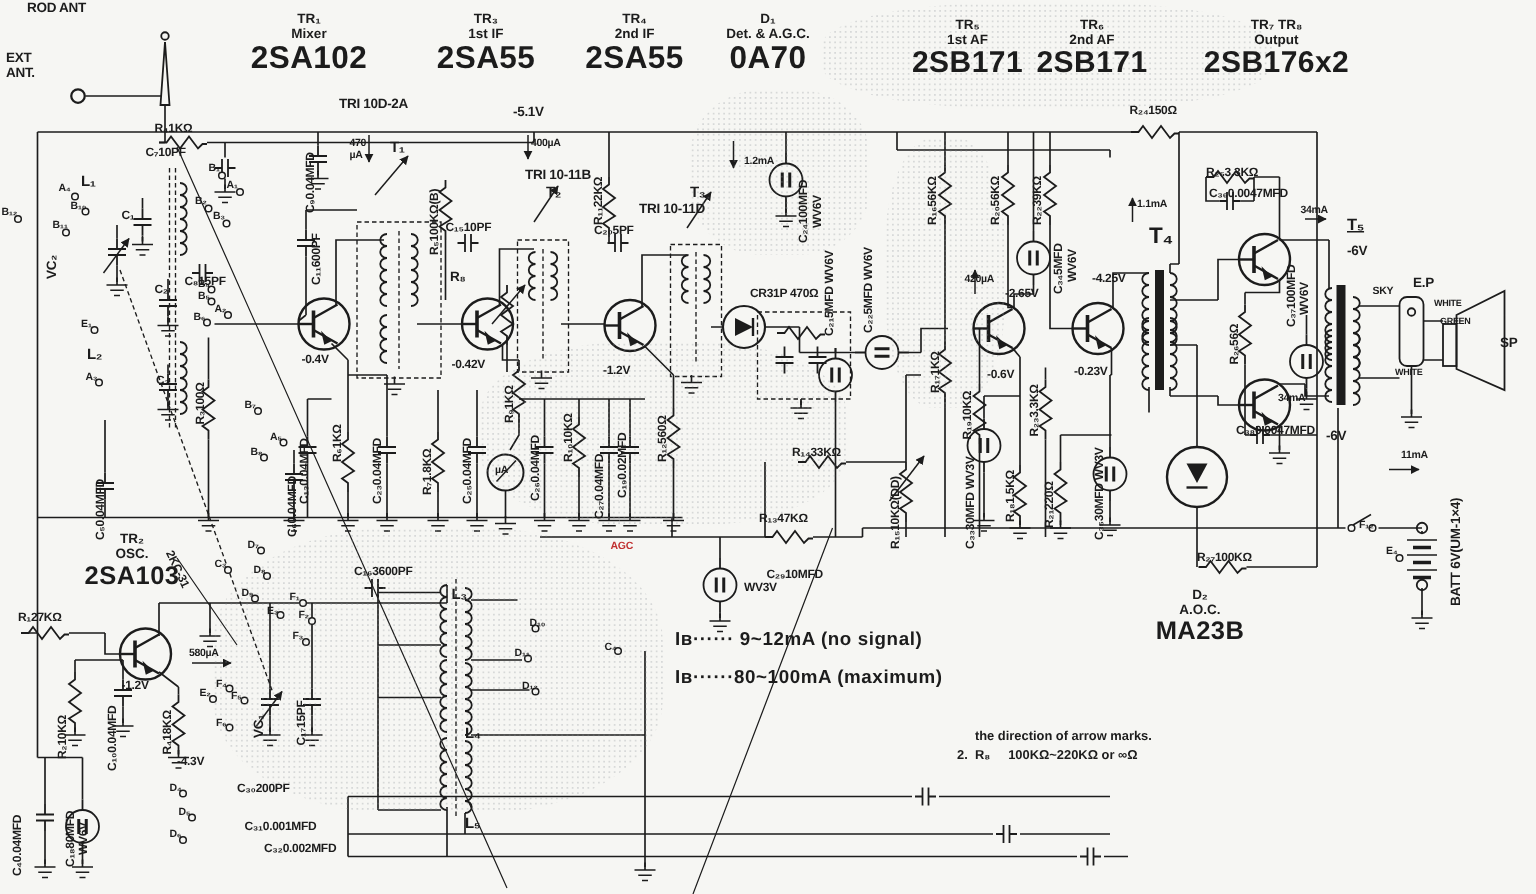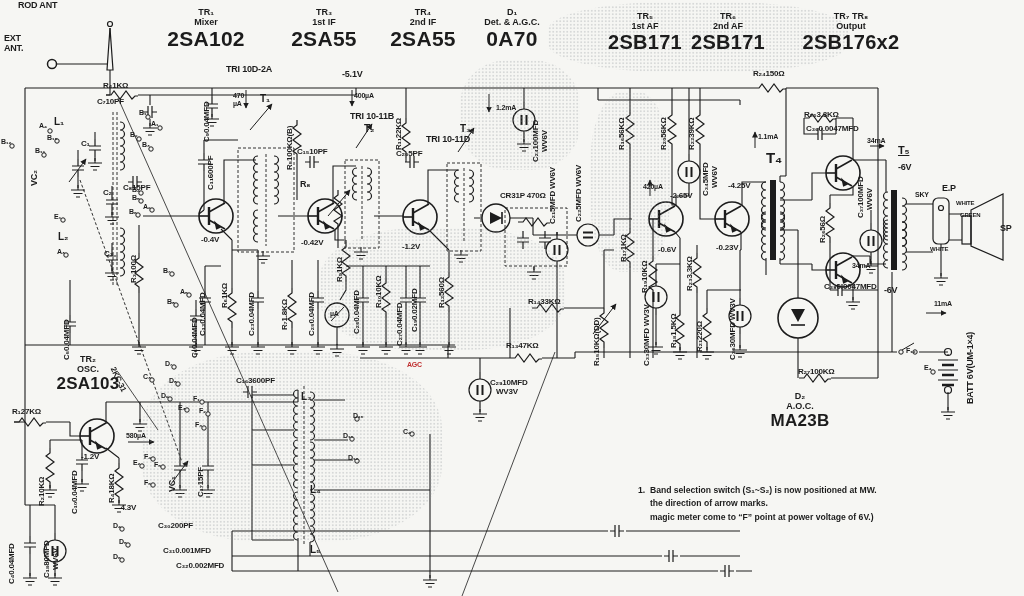--- a/index.html
+++ b/index.html
@@ -525,21 +525,21 @@
       <span class="lb" style="left: 824px; top: 283px;">C₃₈0.0047MFD</span>
       <span class="lb" style="left: 884px; top: 286px; font-size: 9px;">-6V</span>
       <span class="lb" style="left: 852px; top: 262px; font-size: 7px;">34mA</span>
       <span class="lb" style="left: 934px; top: 300px; font-size: 7px;">11mA</span>
       <span class="lb" style="left: 906px; top: 347px; font-size: 7px;">F₁₂</span>
       <span class="lb" style="left: 924px; top: 364px; font-size: 7px;">E₄</span>
       <span class="lb" style="left: 798px; top: 368px;">R₂₇100KΩ</span>
       <span class="lb" style="left: 407px; top: 361px; font-size: 7px; color: rgb(192, 48, 48);">AGC</span>
       <span class="lb" style="left: 506px; top: 342px;">R₁₃47KΩ</span>
       <span class="lb" style="left: 528px; top: 298px;">R₁₄33KΩ</span>
-      <span class="lb" style="left: 490px; top: 379px;">C₂₉10MFD</span>
+      <span class="lb" style="left: 490px; top: 379px; padding-left: 21px;">C₂₉10MFD</span>
       <span class="lb" style="left: 496px; top: 388px;">WV3V</span>
       <span class="lb" style="left: 12px; top: 408px;">R₁27KΩ</span>
       <span class="lb" style="left: 126px; top: 432px; font-size: 7px;">580µA</span>
       <span class="lb" style="left: 81px; top: 453px;">-1.2V</span>
       <span class="lb" style="left: 118px; top: 504px;">-4.3V</span>
       <span class="lb" style="left: 236px; top: 377px;">C₁₆3600PF</span>
       <span class="lb" style="left: 158px; top: 522px;">C₃₀200PF</span>
       <span class="lb" style="left: 163px; top: 547px;">C₃₁0.001MFD</span>
       <span class="lb" style="left: 176px; top: 562px;">C₃₂0.002MFD</span>
       <span class="lb" style="left: 301px; top: 392px; font-size: 10px;">L₃</span>
@@ -626,22 +626,25 @@
       <span class="lb" style="left: 43px; top: 578px; transform: rotate(-90deg);">C₁₈80MFD</span>
       <span class="lb" style="left: 52px; top: 570px; transform: rotate(-90deg);">WV6V</span>
       <span class="lb" style="left: 38px; top: 506px; transform: rotate(-90deg);">R₂10KΩ</span>
       <span class="lb" style="left: 71px; top: 514px; transform: rotate(-90deg);">C₁₀0.04MFD</span>
       <span class="lb" style="left: 108px; top: 503px; transform: rotate(-90deg);">R₄18KΩ</span>
       <span class="lb" style="left: 168px; top: 492px; font-size: 9px; transform: rotate(-90deg);">VC₁</span>
       <span class="lb" style="left: 197px; top: 497px; transform: rotate(-90deg);">C₁₇15PF</span>
       <span class="lb" style="left: 116px; top: 366px; transform: rotate(65deg);">2KC-31</span>
     </div>
 
+  <div class="bias" id="bias" style="left: 450px; top: 414px;">
+      <div>Iʙ······  9~12mA (no signal)</div>
+      <div>Iʙ······80~100mA (maximum)</div>
+    </div>
 
   <div class="notes" id="notes" style="left: 638px; top: 484px;">
     <div id="note-lines">
-        <div class="note-line">1.  Band selection switch (S₁~S₂) is now positioned at MW.</div>
         <div class="note-line">     the direction of arrow marks.</div>
-        <div class="note-line">     magic meter come to “F” point at power voltage of 6V.)</div>
+        <div class="note-line">2.  R₈     100KΩ~220KΩ or ∞Ω</div>
       </div>
   </div>
 
 </div>
 
 </body></html>

